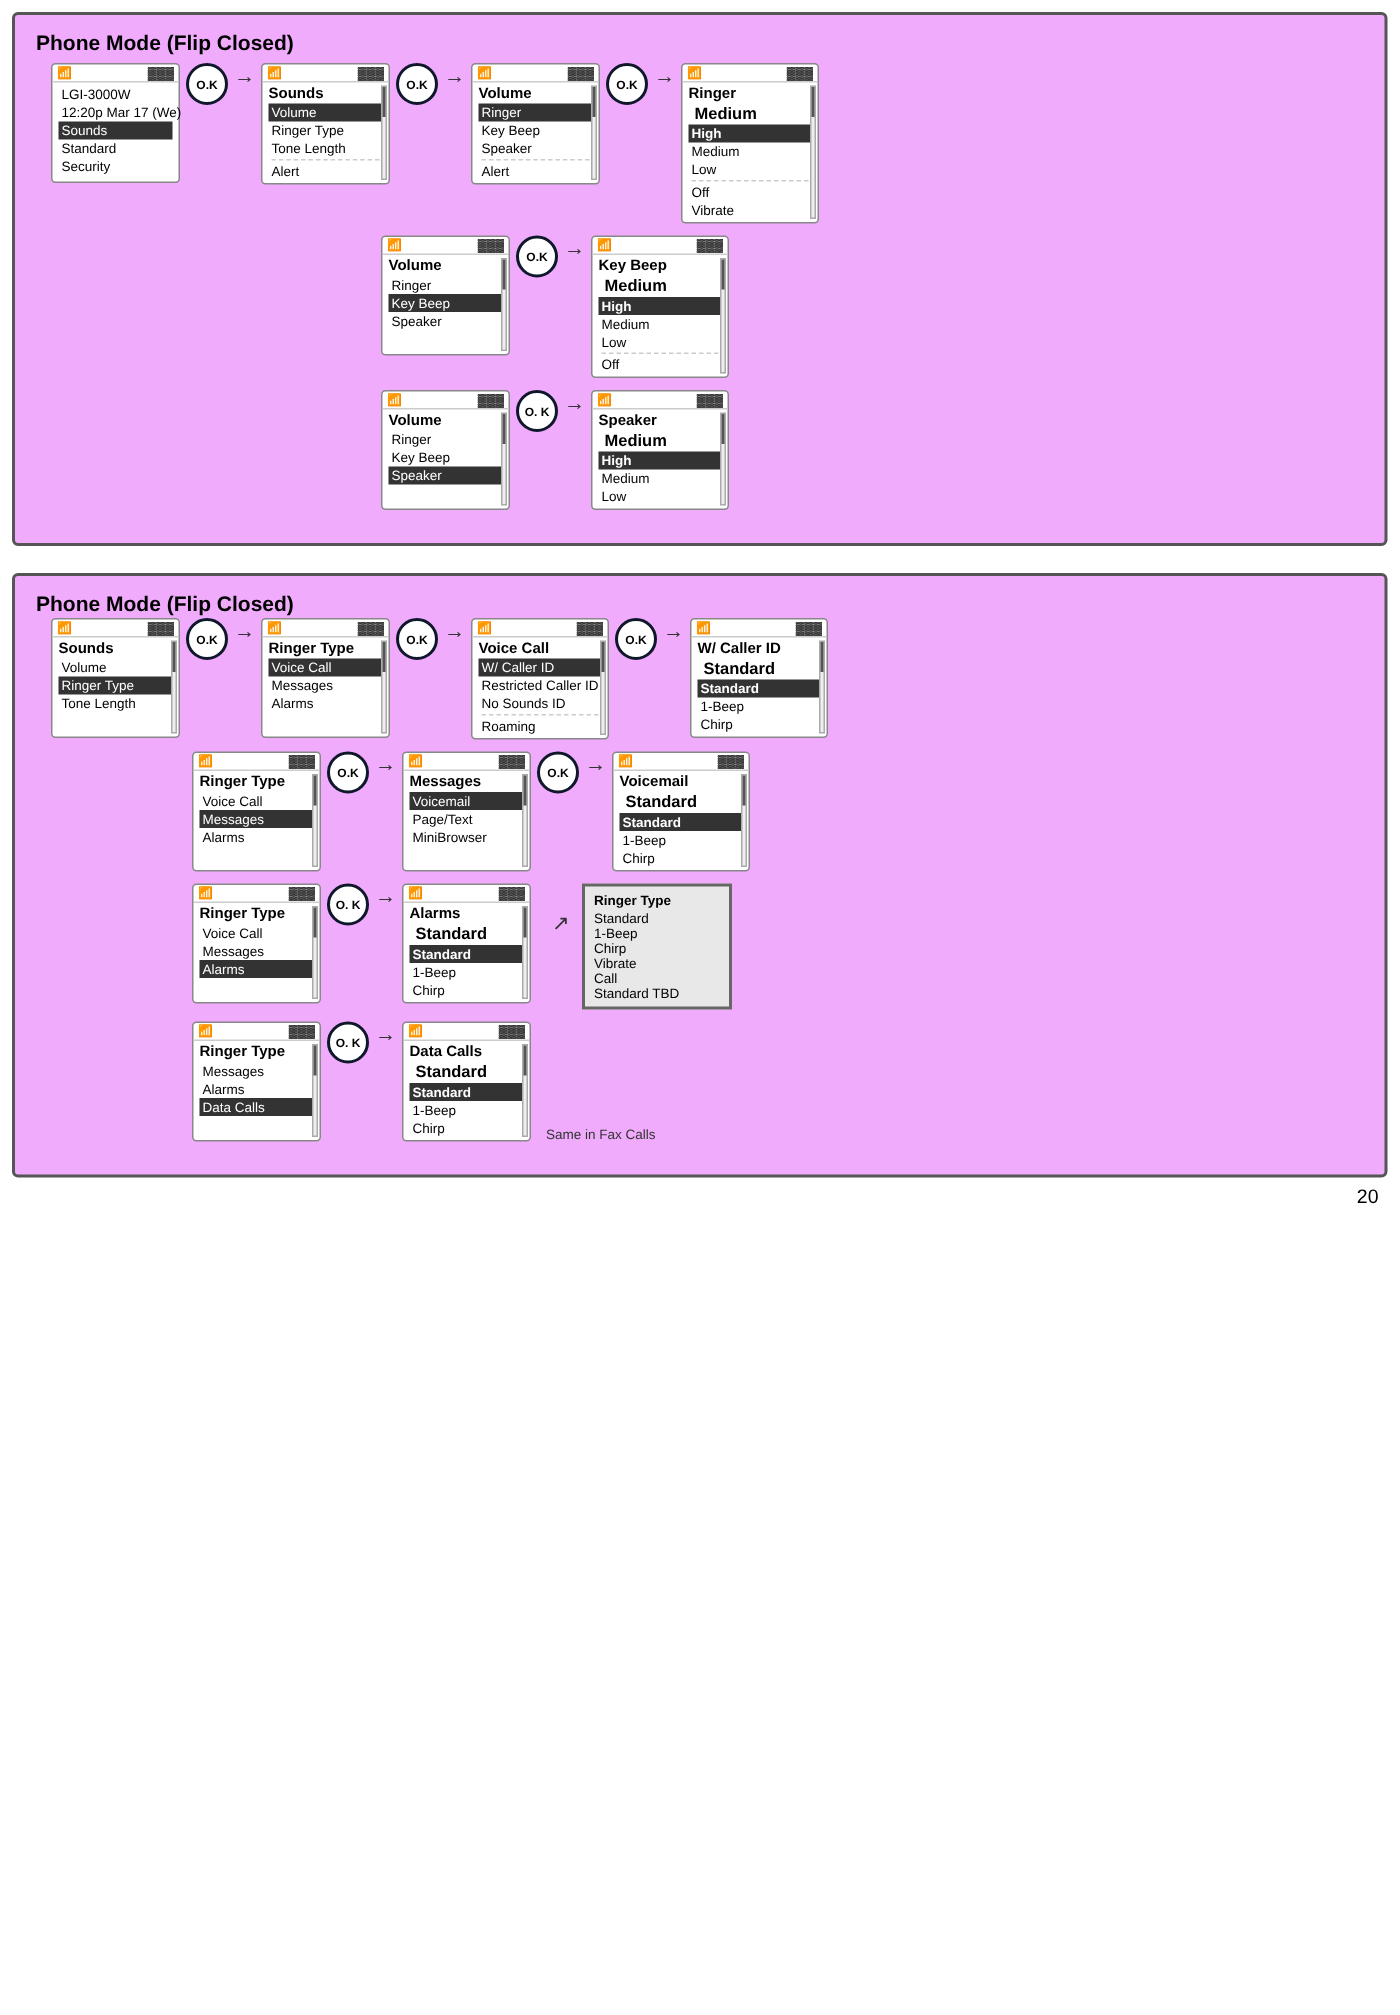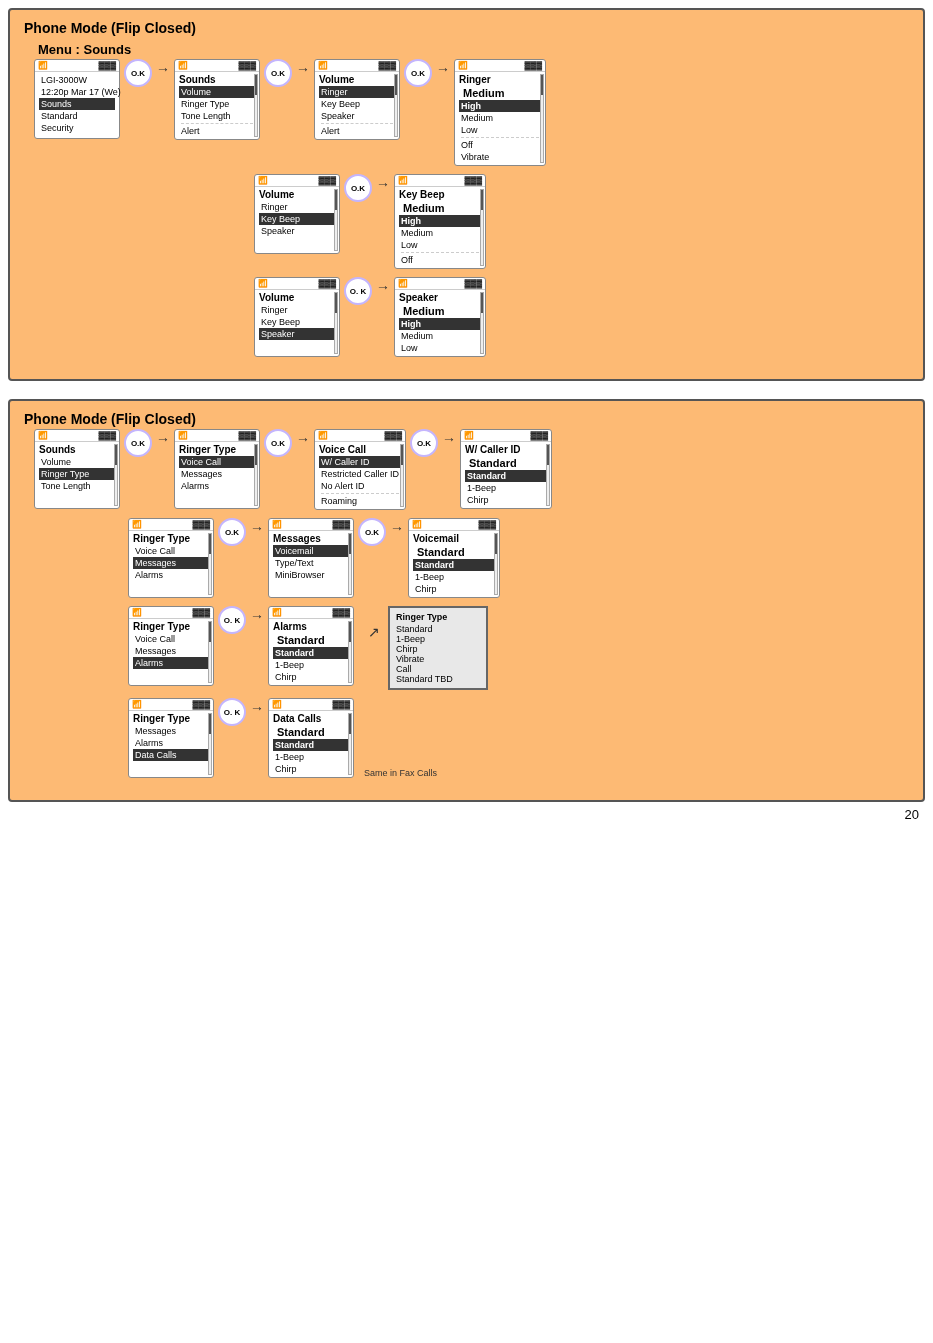--- a/index.html
+++ b/index.html
@@ -12,21 +12,21 @@
     .page {
       width: 933px;
       padding: 8px;
       position: relative;
     }
     .section-box {
       border: 2px solid #555;
       border-radius: 4px;
       padding: 10px 14px 14px 14px;
       margin-bottom: 18px;
-      background: #fdba74;
+      background: #f0abfc;
       position: relative;
     }
     .section-title {
       font-size: 14px;
       font-weight: bold;
       margin-bottom: 2px;
     }
     .menu-title {
       font-size: 13px;
       font-weight: bold;
@@ -116,21 +116,21 @@
       display: flex;
       align-items: center;
       flex-wrap: nowrap;
       margin-bottom: 8px;
       gap: 4px;
     }
     .ok-btn {
       display: inline-flex;
       align-items: center;
       justify-content: center;
-      border: 2px solid #c4b5fd;
+      border: 2px solid #0f172a;
       border-radius: 50%;
       width: 28px;
       height: 28px;
       font-size: 8px;
       font-weight: bold;
       background: #fff;
       flex-shrink: 0;
     }
     .arrow {
       font-size: 14px;
@@ -146,21 +146,20 @@
     }
   </style>
 </head>
 <body>
 
 <div class="page">
 
   <div class="section-box">
     <div class="section-title">Phone Mode (Flip Closed)</div>
     <div style="margin-top:6px; margin-left:14px;">
-      <div class="menu-title">Menu : Sounds</div>
     </div>
 
     <div class="row" style="margin-left:10px; align-items:flex-start;">
 
       <div class="phone-screen" style="width:86px;">
         <div class="status-bar">
           <span>📶</span>
           <span>▓▓▓</span>
         </div>
         <div class="screen-content">
@@ -365,21 +364,21 @@
 
       <div class="phone-screen" style="width:92px;">
         <div class="status-bar">
           <span>📶</span>
           <span>▓▓▓</span>
         </div>
         <div class="screen-content">
           <div class="screen-header">Voice Call</div>
           <div class="screen-item highlighted">W/ Caller ID</div>
           <div class="screen-item">Restricted Caller ID</div>
-          <div class="screen-item">No Alert ID</div>
+          <div class="screen-item">No Sounds ID</div>
           <div class="divider"></div>
           <div class="screen-item">Roaming</div>
         </div>
         <div class="scrollbar">
             <div class="scrollbar-thumb"></div>
           </div>
       </div>
 
       <div class="ok-btn">O.K</div>
       <div class="arrow">→</div>
@@ -424,21 +423,21 @@
       <div class="arrow">→</div>
 
       <div class="phone-screen" style="width:86px;">
         <div class="status-bar">
           <span>📶</span>
           <span>▓▓▓</span>
         </div>
         <div class="screen-content">
           <div class="screen-header">Messages</div>
           <div class="screen-item highlighted">Voicemail</div>
-          <div class="screen-item">Type/Text</div>
+          <div class="screen-item">Page/Text</div>
           <div class="screen-item">MiniBrowser</div>
         </div>
         <div class="scrollbar">
             <div class="scrollbar-thumb"></div>
           </div>
       </div>
 
       <div class="ok-btn">O.K</div>
       <div class="arrow">→</div>
 

